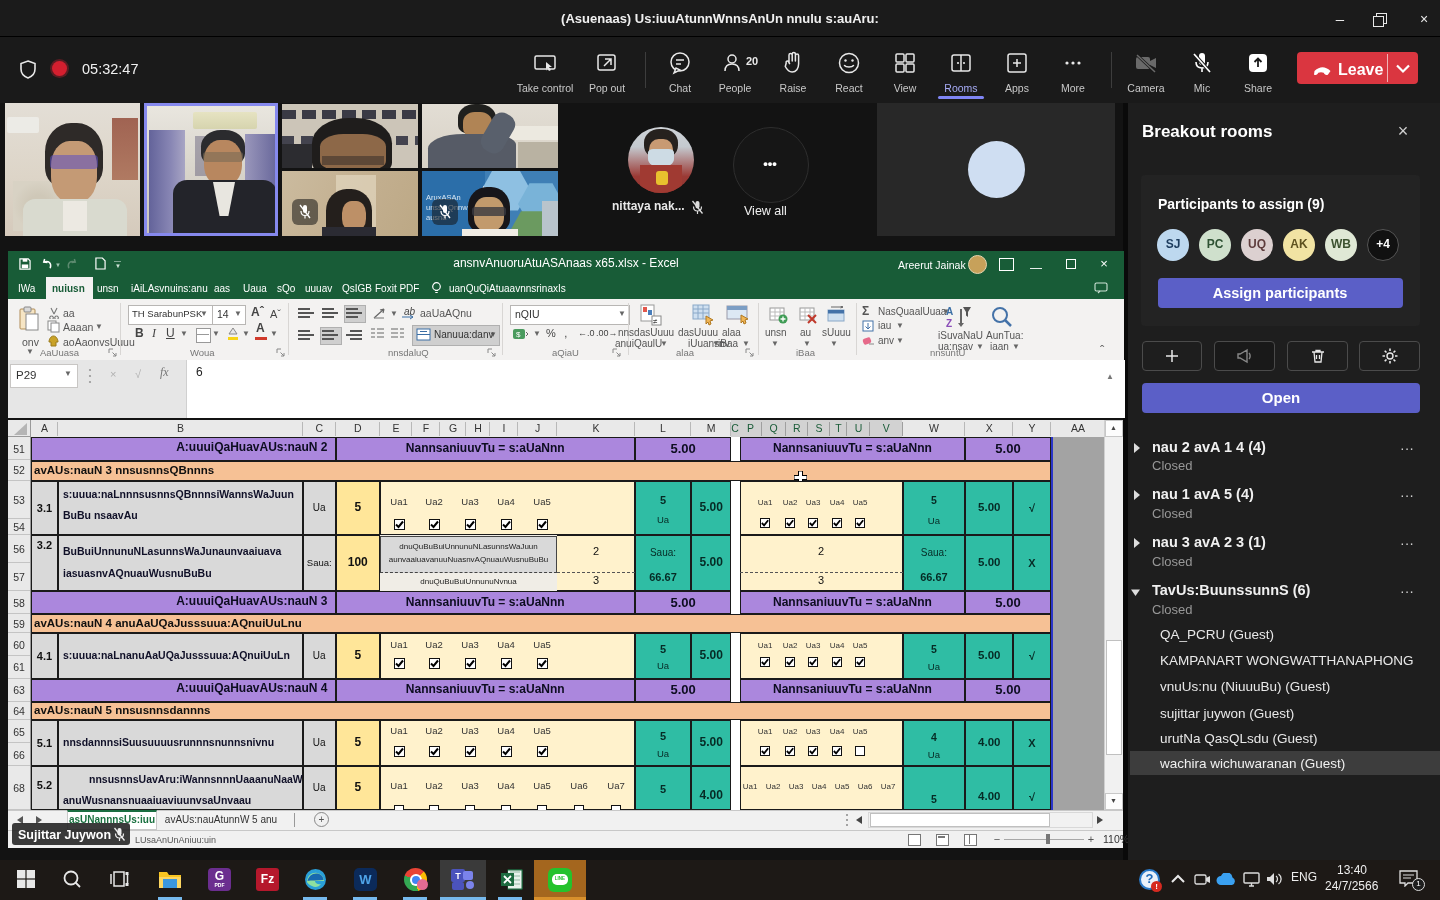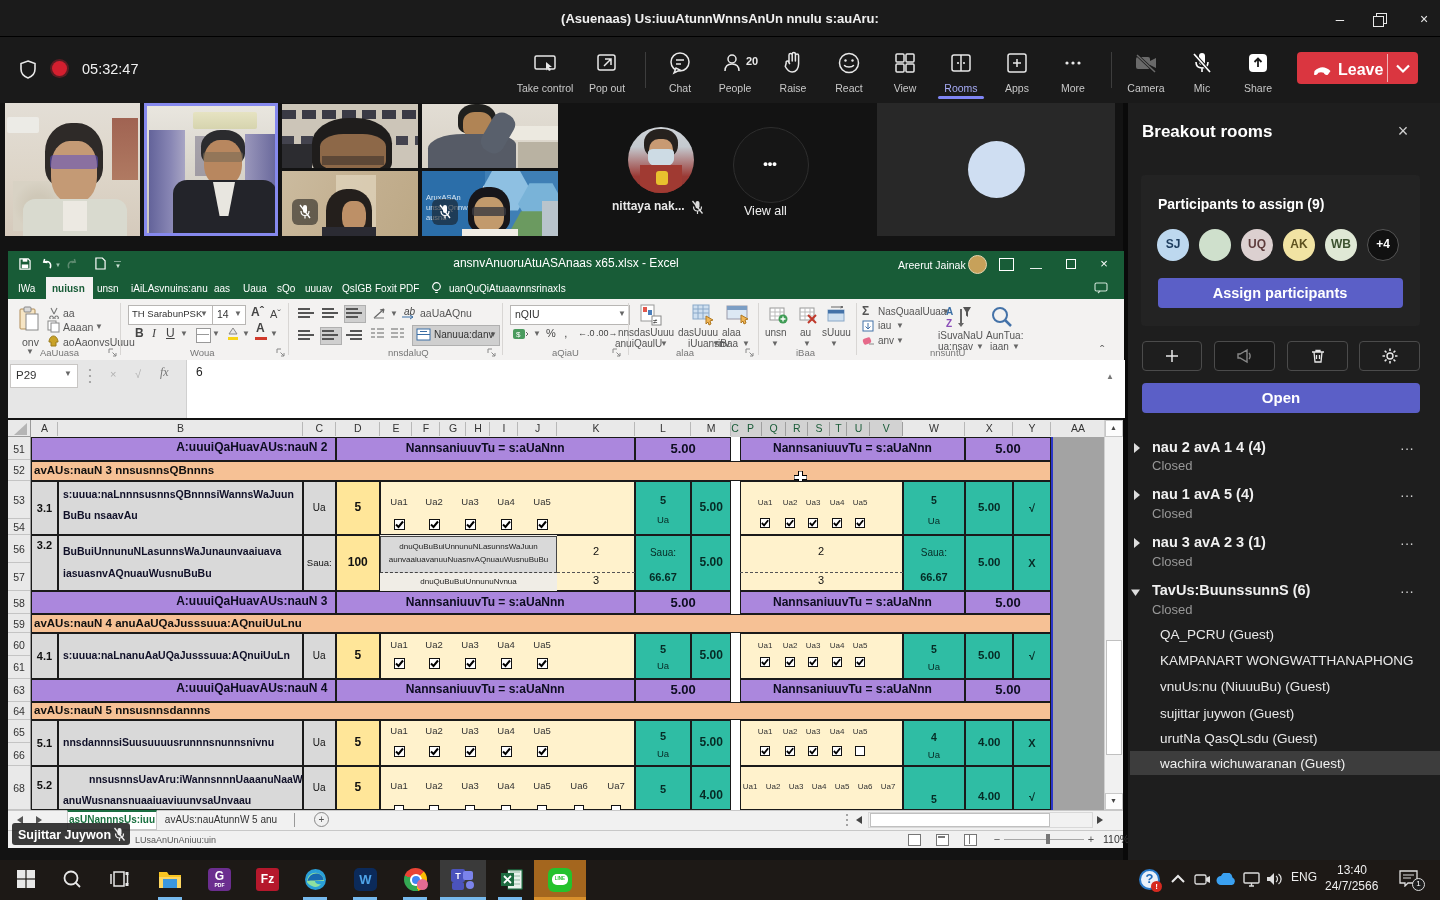--- a/index.html
+++ b/index.html
@@ -986,20 +986,21 @@
       <path d="M2.5 1 L12.5 13.5" stroke="#eee" stroke-width="1.3"></path>
     </svg>
 <div class="ab " style="left:1128px;top:103px;width:312px;height:757px;background:#1e1e1e"></div>
 <div class="ab t " style="left:1142px;top:122px;font-size:17px;color:#fff;font-weight:700;">Breakout rooms</div>
 <div class="ab t" style="left:1203px;top:131px;width:400px;text-align:center;font-size:18px;color:#d0d0d0;font-weight:400;transform:translateY(-50%);">×</div>
 <div class="ab" style="left:1141px;top:175px;width:279px;height:151px;background:#232323;border-radius:4px"></div>
 <div class="ab t " style="left:1158px;top:196px;font-size:14px;color:#fff;font-weight:700;">Participants to assign (9)</div>
 <div class="ab" style="left:1157px;top:229px;width:32px;height:32px;border-radius:50%;background:#bdd8ef;box-sizing:border-box"></div>
 <div class="ab t" style="left:973px;top:245px;width:400px;text-align:center;font-size:12px;color:#1c3c5e;font-weight:700;transform:translateY(-50%);">SJ</div>
 <div class="ab" style="left:1199px;top:229px;width:32px;height:32px;border-radius:50%;background:#cfe0cc;box-sizing:border-box"></div>
+<div class="ab t" style="left:1015px;top:245px;width:400px;text-align:center;font-size:12px;color:#2e5233;font-weight:700;transform:translateY(-50%);">PC</div>
 <div class="ab" style="left:1241px;top:229px;width:32px;height:32px;border-radius:50%;background:#dcd0d0;box-sizing:border-box"></div>
 <div class="ab t" style="left:1057px;top:245px;width:400px;text-align:center;font-size:12px;color:#5e3c3c;font-weight:700;transform:translateY(-50%);">UQ</div>
 <div class="ab" style="left:1283px;top:229px;width:32px;height:32px;border-radius:50%;background:#f1e3a3;box-sizing:border-box"></div>
 <div class="ab t" style="left:1099px;top:245px;width:400px;text-align:center;font-size:12px;color:#5e5220;font-weight:700;transform:translateY(-50%);">AK</div>
 <div class="ab" style="left:1325px;top:229px;width:32px;height:32px;border-radius:50%;background:#dfe8d5;box-sizing:border-box"></div>
 <div class="ab t" style="left:1141px;top:245px;width:400px;text-align:center;font-size:12px;color:#3c5230;font-weight:700;transform:translateY(-50%);">WB</div>
 <div class="ab" style="left:1367px;top:229px;width:32px;height:32px;border-radius:50%;background:#111;border:1.5px solid #555;box-sizing:border-box"></div>
 <div class="ab t" style="left:1183px;top:245px;width:400px;text-align:center;font-size:12px;color:#fff;font-weight:700;transform:translateY(-50%);">+4</div>
 <div class="ab" style="left:1158px;top:278px;width:245px;height:30px;background:#5b5fc7;border-radius:4px"></div>
 <div class="ab t" style="left:1080px;top:293px;width:400px;text-align:center;font-size:14.5px;color:#fff;font-weight:700;transform:translateY(-50%);">Assign participants</div>

